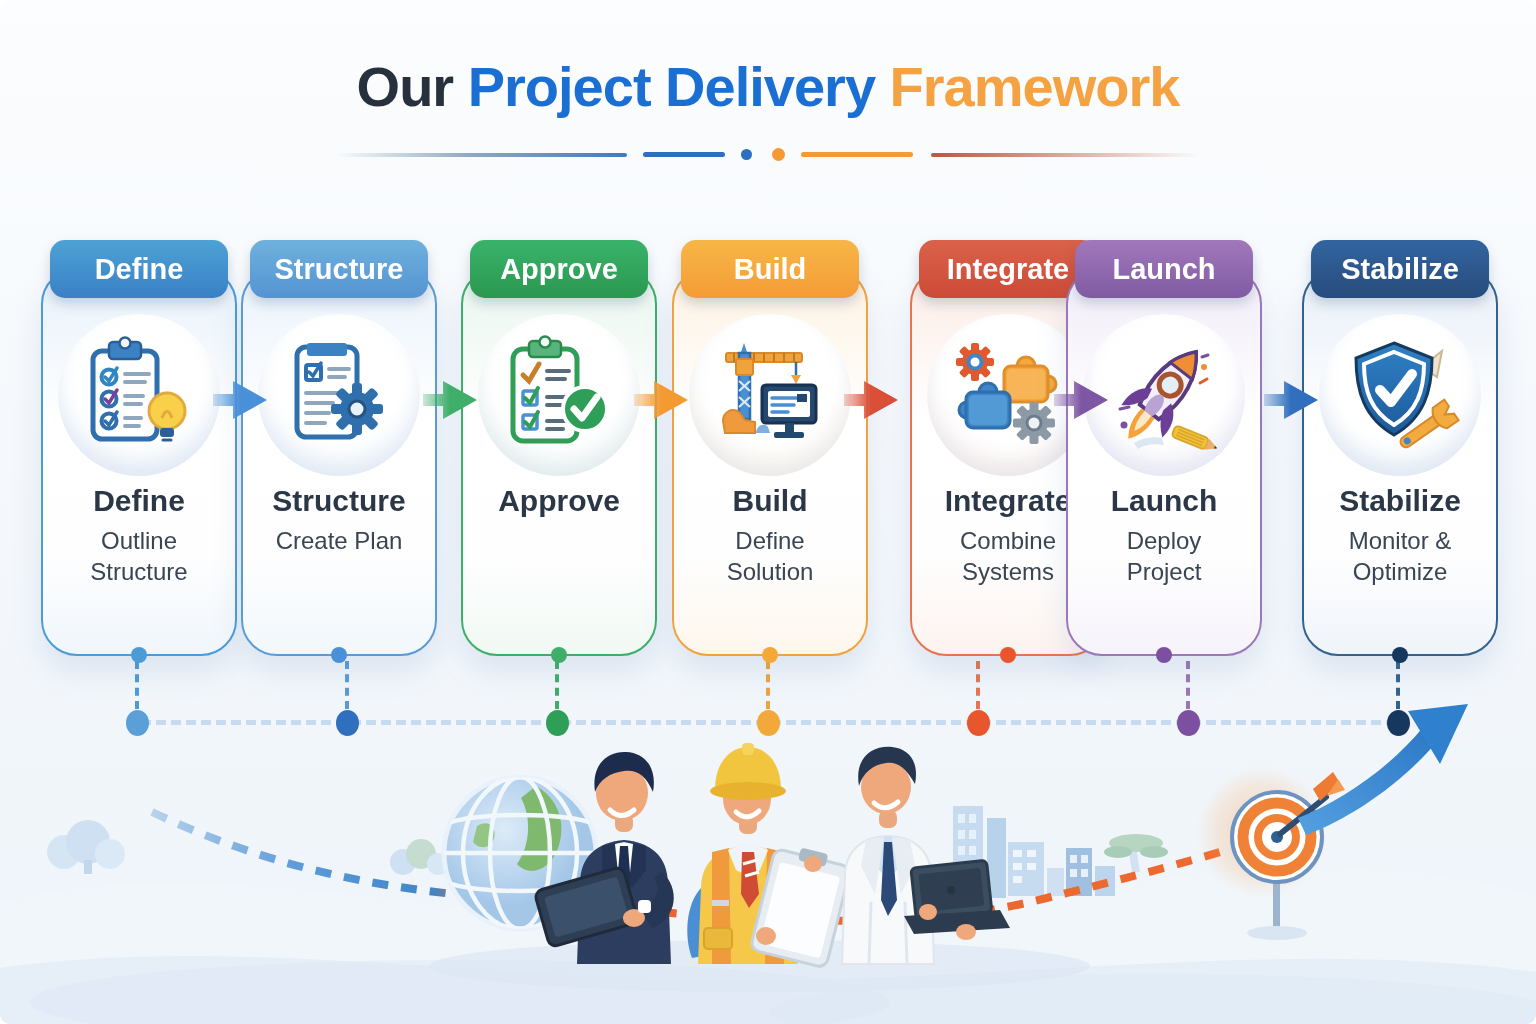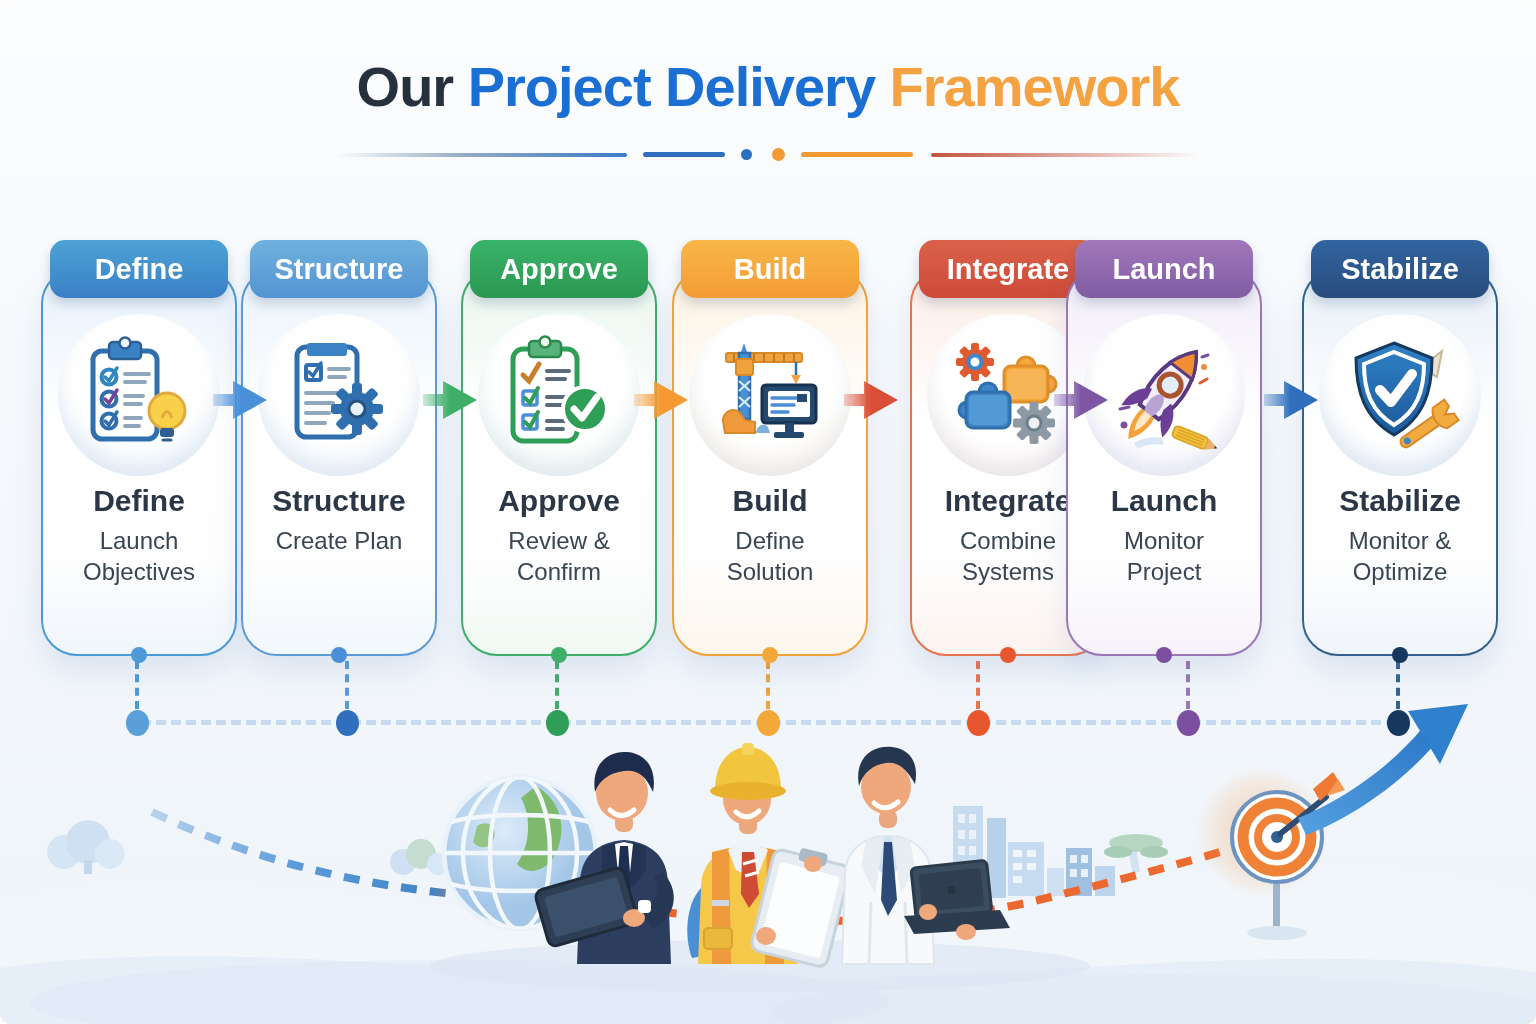--- a/index.html
+++ b/index.html
@@ -275,21 +275,21 @@
                 <path d="M46 39 H70 M46 47 H66 M46 61 H64 M46 69 H62 M46 83 H62 M46 91 H60"></path>
               </g>
             </g>
 <circle cx="88" cy="76" r="18" fill="#f9d04a" stroke="#e2a93c" stroke-width="3"></circle>
 <path d="M83 83 Q88 70 93 83" fill="none" stroke="#e2a93c" stroke-width="3"></path>
 <rect x="81" y="93" width="14" height="9" rx="3" fill="#2e5f94"></rect>
 <path d="M84 105 H92" stroke="#2e5f94" stroke-width="3" stroke-linecap="round"></path>
           </svg>
         </div>
         <div class="stage-title">Define</div>
-        <div class="stage-subtitle">Launch Objectives</div>
+        <div class="stage-subtitle">Outline Structure</div>
         <div class="stage-dot"></div>
       </div>
       <div class="flow-arrow" style="left: 212px;"><svg width="60" height="56" viewBox="0 0 60 56">
       <defs>
             <linearGradient id="ag0" x1="0" y1="0" x2="1" y2="0">
         <stop offset="0" stop-color="#4a90d9" stop-opacity=".25"></stop>
         <stop offset=".5" stop-color="#4a90d9"></stop>
         <stop offset="1" stop-color="#4a90d9"></stop>
             </linearGradient>
           </defs>
@@ -349,21 +349,20 @@
 <rect x="24" y="80" width="14" height="14" rx="2" fill="#fff" stroke="#4a90d9" stroke-width="3.5"></rect>
 <path d="M26 87 L31 92 L39 77" fill="none" stroke="#2f9e57" stroke-width="4" stroke-linecap="round"></path>
 <g stroke="#5a6b7c" stroke-width="4" stroke-linecap="round">
               <path d="M48 36 H70 M48 44 H66 M48 62 H68 M48 70 H64 M48 86 H68 M48 94 H64"></path>
             </g>
 <circle cx="86" cy="74" r="22" fill="#2f9e57" stroke="#ffffff" stroke-width="4"></circle>
 <path d="M75 74 L83 83 L98 62" fill="none" stroke="#fff" stroke-width="7" stroke-linecap="round" stroke-linejoin="round"></path>
           </svg>
         </div>
         <div class="stage-title">Approve</div>
-        <div class="stage-subtitle">Review &amp; Confirm</div>
         <div class="stage-dot"></div>
       </div>
       <div class="flow-arrow" style="left: 632.5px;"><svg width="60" height="56" viewBox="0 0 60 56">
       <defs>
             <linearGradient id="ag2" x1="0" y1="0" x2="1" y2="0">
         <stop offset="0" stop-color="#f59a33" stop-opacity=".25"></stop>
         <stop offset=".5" stop-color="#f59a33"></stop>
         <stop offset="1" stop-color="#f59a33"></stop>
             </linearGradient>
           </defs>
@@ -491,21 +490,21 @@
               <rect x="68" y="98" width="36" height="12" rx="4" fill="#f3c23c" stroke="#d9a62a" stroke-width="2"></rect>
               <path d="M104 98 L115 104 L104 110 Z" fill="#e9b06e"></path>
               <path d="M112 102.5 L115 104 L112 105.5 Z" fill="#54391f"></path>
               <g stroke="#d9a62a" stroke-width="1.5">
                 <path d="M72 101 H100 M72 104 H100 M72 107 H100"></path>
               </g>
             </g>
           </svg>
         </div>
         <div class="stage-title">Launch</div>
-        <div class="stage-subtitle">Monitor Project</div>
+        <div class="stage-subtitle">Deploy Project</div>
         <div class="stage-dot"></div>
       </div>
       <div class="flow-arrow" style="left: 1263px;"><svg width="60" height="56" viewBox="0 0 60 56">
       <defs>
             <linearGradient id="ag5" x1="0" y1="0" x2="1" y2="0">
         <stop offset="0" stop-color="#2f6fbd" stop-opacity=".25"></stop>
         <stop offset=".5" stop-color="#2f6fbd"></stop>
         <stop offset="1" stop-color="#2f6fbd"></stop>
             </linearGradient>
           </defs>

